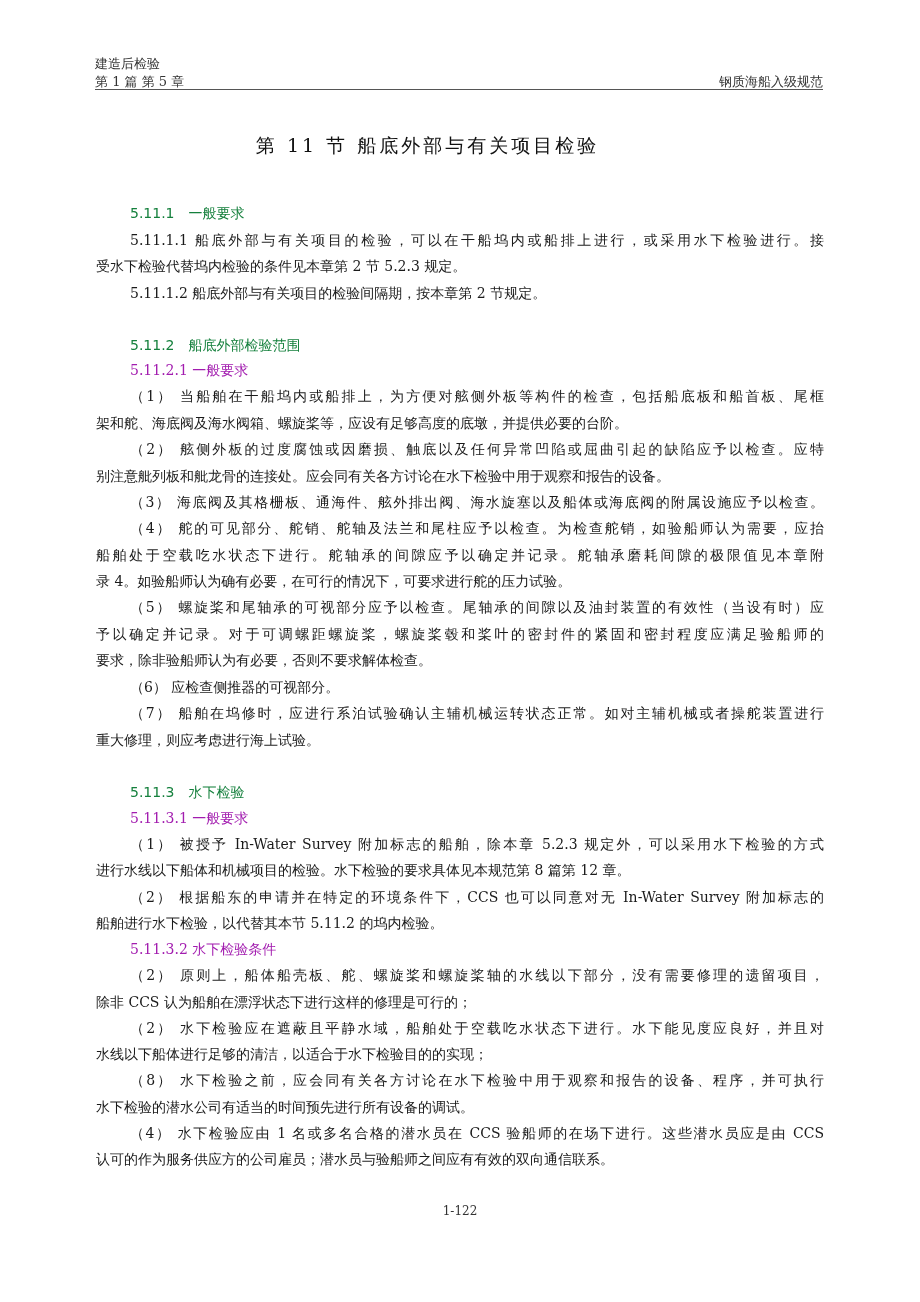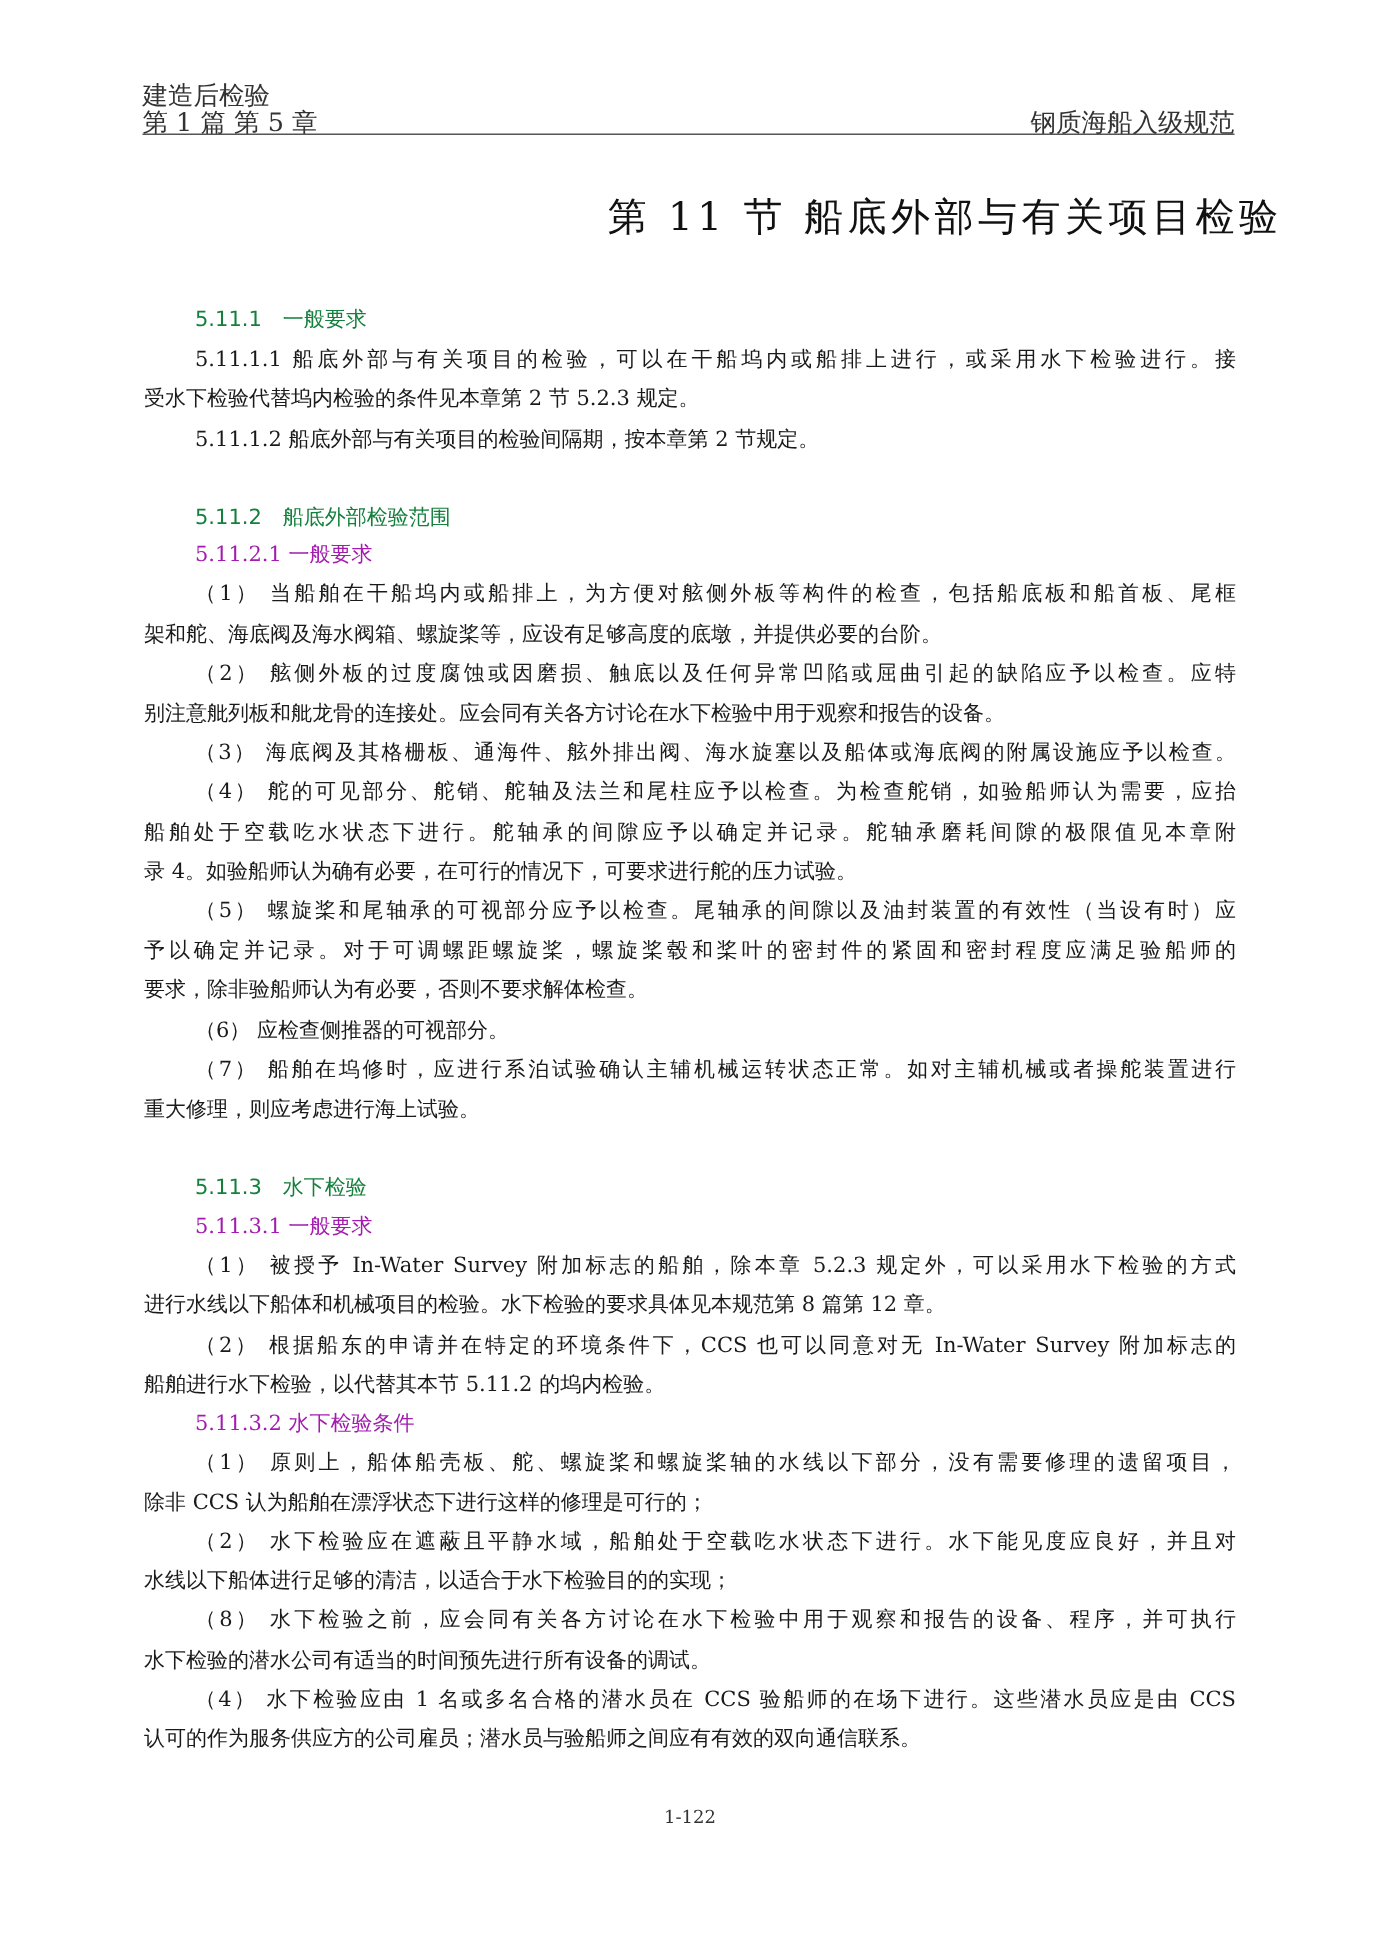--- a/index.html
+++ b/index.html
@@ -1,22 +1,22 @@
 <!DOCTYPE html>
 <html><head>
 <meta charset="utf-8">
 <style>
   html, body { margin: 0; padding: 0; background: #ffffff; }
   body { width: 920px; height: 1302px; position: relative; overflow: hidden;
          font-family: "DejaVu Serif", "Liberation Serif", serif; color: #1a1a1a; }
   .page { position: absolute; left: 0; top: 0; width: 920px; height: 1302px; background: #fff; }
-  .hdr { position: absolute; font-size: 17px; color: #333; line-height: 16px; white-space: nowrap; }
+  .hdr { position: absolute; font-size: 13px; color: #333; line-height: 16px; white-space: nowrap; }
   .hdr-rule { position: absolute; left: 95px; top: 89px; width: 728px; height: 0; border-top: 1px solid #555; }
-  .title { position: absolute; left: 0; width: 855px; top: 131px; text-align: right;
-           font-size: 26px; letter-spacing: 3px; color: #111; line-height: 28px; white-space: nowrap; }
+  .title { position: absolute; left: 0; width: 855px; top: 131px; text-align: center;
+           font-size: 19px; letter-spacing: 3px; color: #111; line-height: 28px; white-space: nowrap; }
   .ln { position: absolute; left: 96px; width: 728px; font-size: 14px; line-height: 20px;
         white-space: nowrap; color: #1a1a1a; text-align: justify; text-align-last: justify; }
   .ln.last { text-align-last: left; }
   .ln.ind { left: 130px; width: 694px; }
   .sec { position: absolute; left: 130px; font-family: "DejaVu Sans", "Liberation Sans", sans-serif;
          font-size: 14px; line-height: 20px; color: #15803d; white-space: nowrap; }
   .sub { position: absolute; left: 130px; font-size: 14px; line-height: 20px; color: #a21caf; white-space: nowrap; }
   .num { display: inline-block; margin-right: 14px; }
   .pg { position: absolute; left: 0; width: 920px; top: 1204px; text-align: center; font-size: 12px; color: #333; }
 </style>
@@ -61,21 +61,21 @@
   <div class="sec" style="top:782px;">
     <span class="num">5.11.3</span><span>水下检验</span>
   </div>
   <div class="sub" style="top:808px;">5.11.3.1   一般要求</div>
   <div class="ln ind" style="top:834px;">（1）   被授予 In-Water Survey 附加标志的船舶，除本章 5.2.3 规定外，可以采用水下检验的方式</div>
   <div class="ln last" style="top:860px;">进行水线以下船体和机械项目的检验。水下检验的要求具体见本规范第 8 篇第 12 章。</div>
   <div class="ln ind" style="top:887px;">（2）   根据船东的申请并在特定的环境条件下，CCS 也可以同意对无 In-Water Survey 附加标志的</div>
   <div class="ln last" style="top:913px;">船舶进行水下检验，以代替其本节 5.11.2 的坞内检验。</div>
 
   <div class="sub" style="top:939px;">5.11.3.2   水下检验条件</div>
-  <div class="ln ind" style="top:965px;">（1）   原则上，船体船壳板、舵、螺旋桨和螺旋桨轴的水线以下部分，没有需要修理的遗留项目，</div>
+  <div class="ln ind" style="top:965px;">（2）   原则上，船体船壳板、舵、螺旋桨和螺旋桨轴的水线以下部分，没有需要修理的遗留项目，</div>
   <div class="ln last" style="top:992px;">除非 CCS 认为船舶在漂浮状态下进行这样的修理是可行的；</div>
   <div class="ln ind" style="top:1018px;">（2）   水下检验应在遮蔽且平静水域，船舶处于空载吃水状态下进行。水下能见度应良好，并且对</div>
   <div class="ln last" style="top:1044px;">水线以下船体进行足够的清洁，以适合于水下检验目的的实现；</div>
   <div class="ln ind" style="top:1070px;">（8）   水下检验之前，应会同有关各方讨论在水下检验中用于观察和报告的设备、程序，并可执行</div>
   <div class="ln last" style="top:1097px;">水下检验的潜水公司有适当的时间预先进行所有设备的调试。</div>
   <div class="ln ind" style="top:1123px;">（4）   水下检验应由 1 名或多名合格的潜水员在 CCS 验船师的在场下进行。这些潜水员应是由 CCS</div>
   <div class="ln last" style="top:1149px;">认可的作为服务供应方的公司雇员；潜水员与验船师之间应有有效的双向通信联系。</div>
 
   <div class="pg">1-122</div>
 </div>

